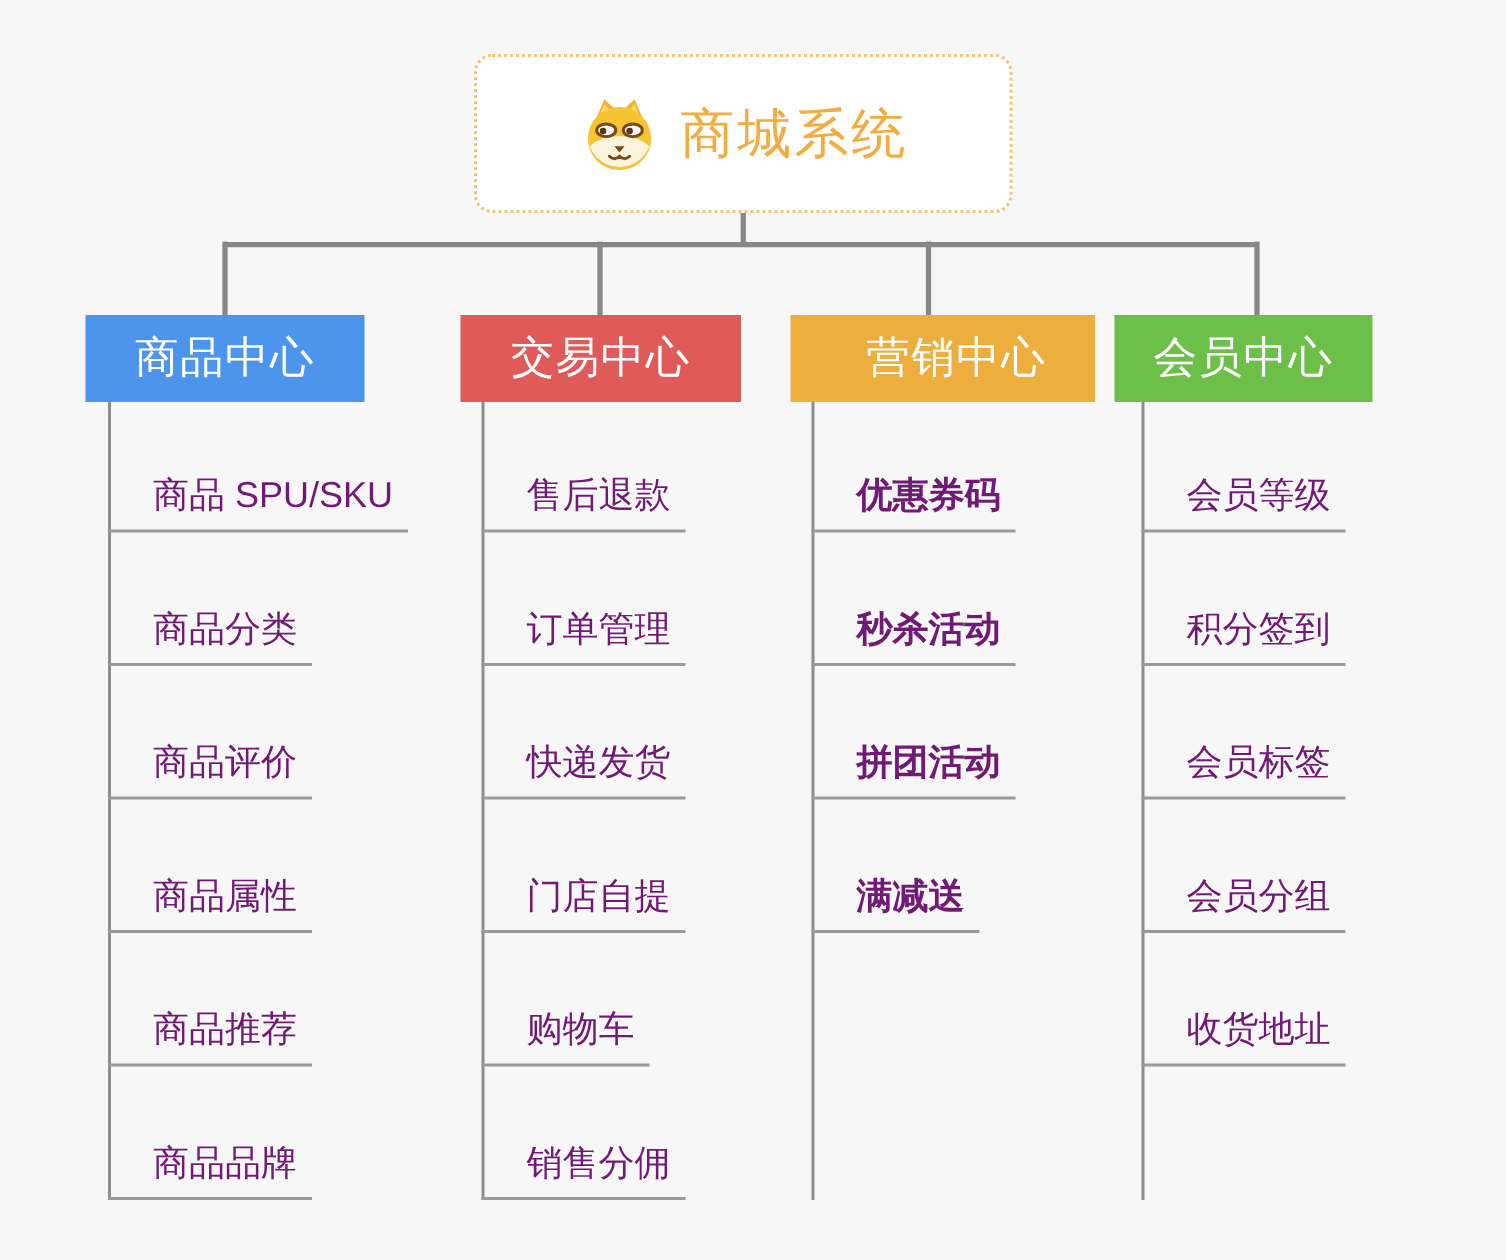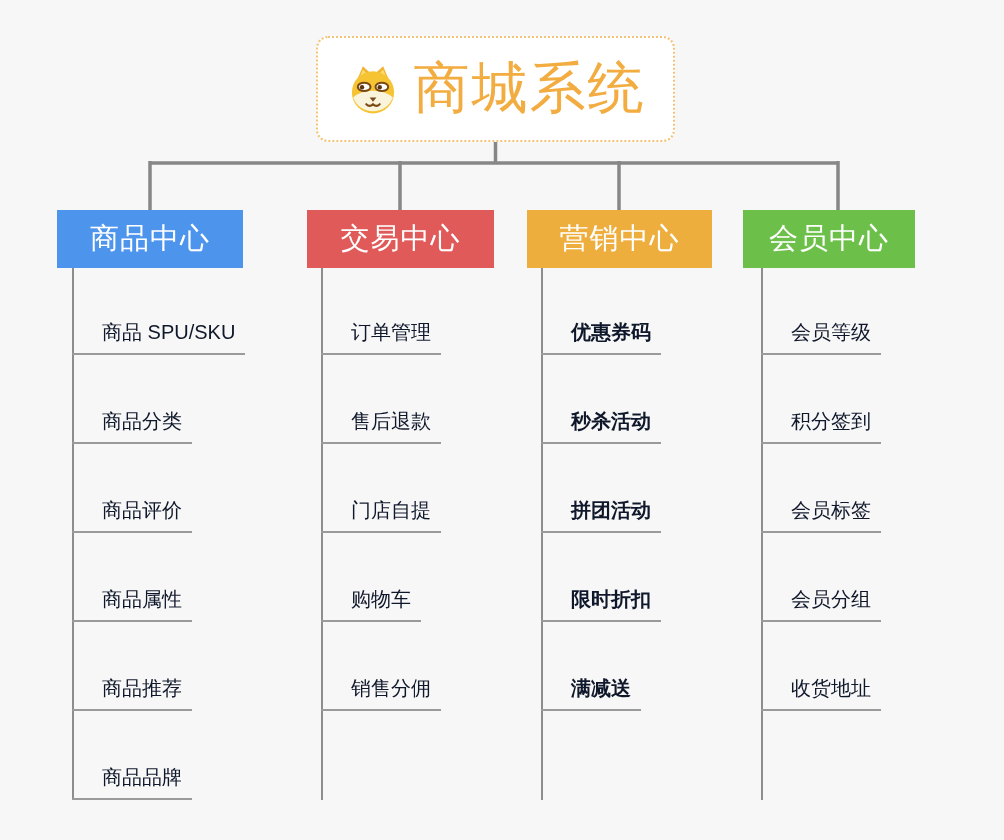--- a/index.html
+++ b/index.html
@@ -35,21 +35,21 @@
     border: 2px dotted #f3c377;
     border-radius: 12px;
     display: flex;
     align-items: center;
     justify-content: center;
     gap: 14px;
     z-index: 2;
   }
   .root-icon svg { display: block; }
   .root-title {
-    font-size: 56px;
+    font-size: 36px;
     color: #f2ac40;
     letter-spacing: 2px;
     white-space: nowrap;
     text-align: center;
   }
   
   .branch-node {
     position: absolute;
     top: 210px;
     height: 58px;
@@ -84,22 +84,22 @@
     height: 89px;
     display: flex;
     align-items: flex-end;
   }
   .leaf-row:first-child { height: 87px; }
   .leaf-item {
     display: inline-block;
     padding: 0 10px 7px 30px;
     margin-left: -2px;
     border-bottom: 2px solid #9a9a9a;
-    font-size: 20px;
-    color: #0f172a;
+    font-size: 24px;
+    color: #701a75;
     white-space: nowrap;
     margin-top: 28px;
   }
 </style>
 </head>
 <body>
 
 <div class="canvas">
 
   <svg class="connectors" viewBox="0 0 1004 840" xmlns="http://www.w3.org/2000/svg">
@@ -132,21 +132,21 @@
     </span>
     <span class="root-title">商城系统</span>
   </div>
 
   <div class="branch-node b0" style="background-color: rgb(76, 148, 236);">
     <span>商品中心</span>
   </div>
   <div class="branch-node b1" style="background-color: rgb(224, 90, 90);">
     <span>交易中心</span>
   </div>
-  <div class="branch-node b2" style="background-color: rgb(237, 174, 61);">
+  <div class="branch-node b2" style="background-color: rgb(237, 174, 61); padding-left: 18px;">
     <span>营销中心</span>
   </div>
   <div class="branch-node b3" style="background-color: rgb(108, 192, 74);">
     <span>会员中心</span>
   </div>
 
   <div class="leaf-column c0">
     <div class="leaf-row">
       <span class="leaf-item">商品 SPU/SKU</span>
     </div>
@@ -162,24 +162,27 @@
     <div class="leaf-row">
       <span class="leaf-item">商品推荐</span>
     </div>
     <div class="leaf-row">
       <span class="leaf-item">商品品牌</span>
     </div>
   </div>
 
   <div class="leaf-column c1">
     <div class="leaf-row">
+      <span class="leaf-item">售后退款</span>
+    </div>
+    <div class="leaf-row">
       <span class="leaf-item">订单管理</span>
     </div>
     <div class="leaf-row">
-      <span class="leaf-item">售后退款</span>
+      <span class="leaf-item">快递发货</span>
     </div>
     <div class="leaf-row">
       <span class="leaf-item">门店自提</span>
     </div>
     <div class="leaf-row">
       <span class="leaf-item">购物车</span>
     </div>
     <div class="leaf-row">
       <span class="leaf-item">销售分佣</span>
     </div>
@@ -189,23 +192,20 @@
     <div class="leaf-row">
       <span class="leaf-item">优惠券码</span>
     </div>
     <div class="leaf-row">
       <span class="leaf-item">秒杀活动</span>
     </div>
     <div class="leaf-row">
       <span class="leaf-item">拼团活动</span>
     </div>
     <div class="leaf-row">
-      <span class="leaf-item">限时折扣</span>
-    </div>
-    <div class="leaf-row">
       <span class="leaf-item">满减送</span>
     </div>
   </div>
 
   <div class="leaf-column c3">
     <div class="leaf-row">
       <span class="leaf-item">会员等级</span>
     </div>
     <div class="leaf-row">
       <span class="leaf-item">积分签到</span>

